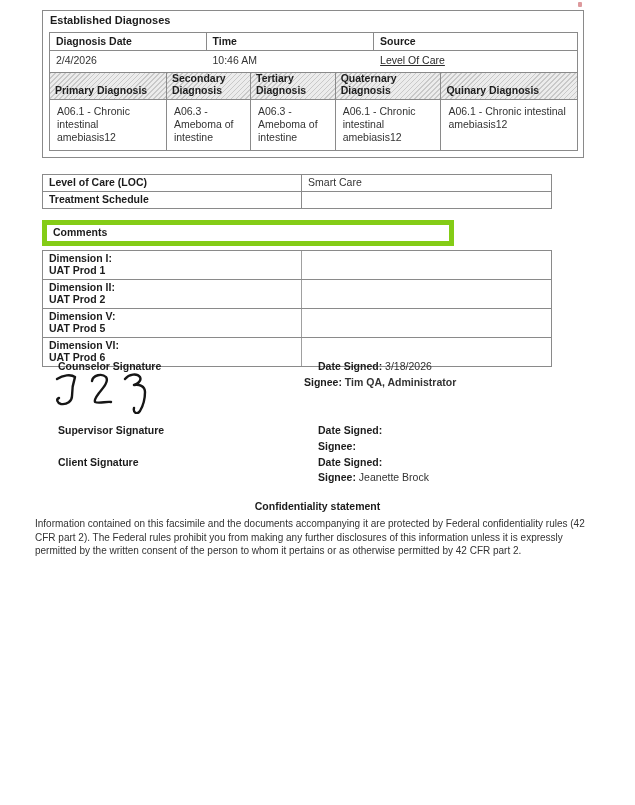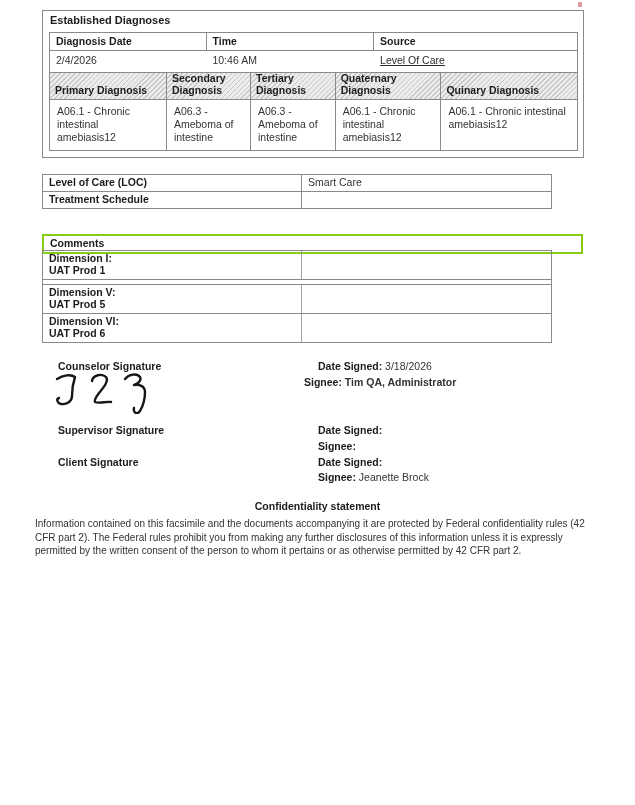--- a/index.html
+++ b/index.html
@@ -36,21 +36,21 @@
   .d1 { width:22.1%; } .d2 { width:15.9%; } .d3 { width:16.0%; } .d4 { width:20.0%; } .d5 { width:26.0%; }
 
   
   .care-table { left:42px; top:174px; width:510px; border:1px solid #8a8a8a; }
   .care-row { display:flex; border-bottom:1px solid #8a8a8a; }
   .care-row:last-child { border-bottom:none; }
   .care-label { width:51%; border-right:1px solid #8a8a8a; font-weight:bold; font-size:10.5px; color:#1c1c1c; padding:1px 6px 3px; }
   .care-value { width:49%; font-size:10.5px; color:#333; padding:1px 6px 3px; }
 
   
-  .comments-bar { left:42px; top:234px; width:541px; border:2px solid #84cc16; font-weight:bold; font-size:10.5px; color:#1c1c1c; padding:1px 6px 3px; }
+  .comments-bar { left:42px; top:220px; width:412px; border:5px solid #84cc16; font-weight:bold; font-size:10.5px; color:#1c1c1c; padding:1px 6px 3px; }
 
   
   .dim-table { left:42px; top:250px; width:510px; border:1px solid #8a8a8a; }
   .dim-row { display:flex; border-bottom:1px solid #8a8a8a; }
   .dim-row:last-child { border-bottom:none; }
   .dim-label { width:51%; border-right:1px solid #a0a0a0; font-weight:bold; font-size:10.5px; color:#1c1c1c; padding:2px 6px 3px; line-height:11.5px; }
   .dim-value { width:49%; font-size:10.5px; padding:2px 6px; }
 
   
   .sig-label { font-weight:bold; font-size:10.5px; color:#1c1c1c; }
@@ -119,20 +119,24 @@
 
   <div class="abs dim-table">
     <div class="dim-row">
       <div class="dim-label">
         <div>Dimension I:</div>
         <div>UAT Prod 1</div>
       </div>
       <div class="dim-value"></div>
     </div>
     <div class="dim-row">
+      <div class="dim-label">
+        <div>Dimension II:</div>
+        <div>UAT Prod 2</div>
+      </div>
       <div class="dim-value"></div>
     </div>
     <div class="dim-row">
       <div class="dim-label">
         <div>Dimension V:</div>
         <div>UAT Prod 5</div>
       </div>
       <div class="dim-value"></div>
     </div>
     <div class="dim-row">

